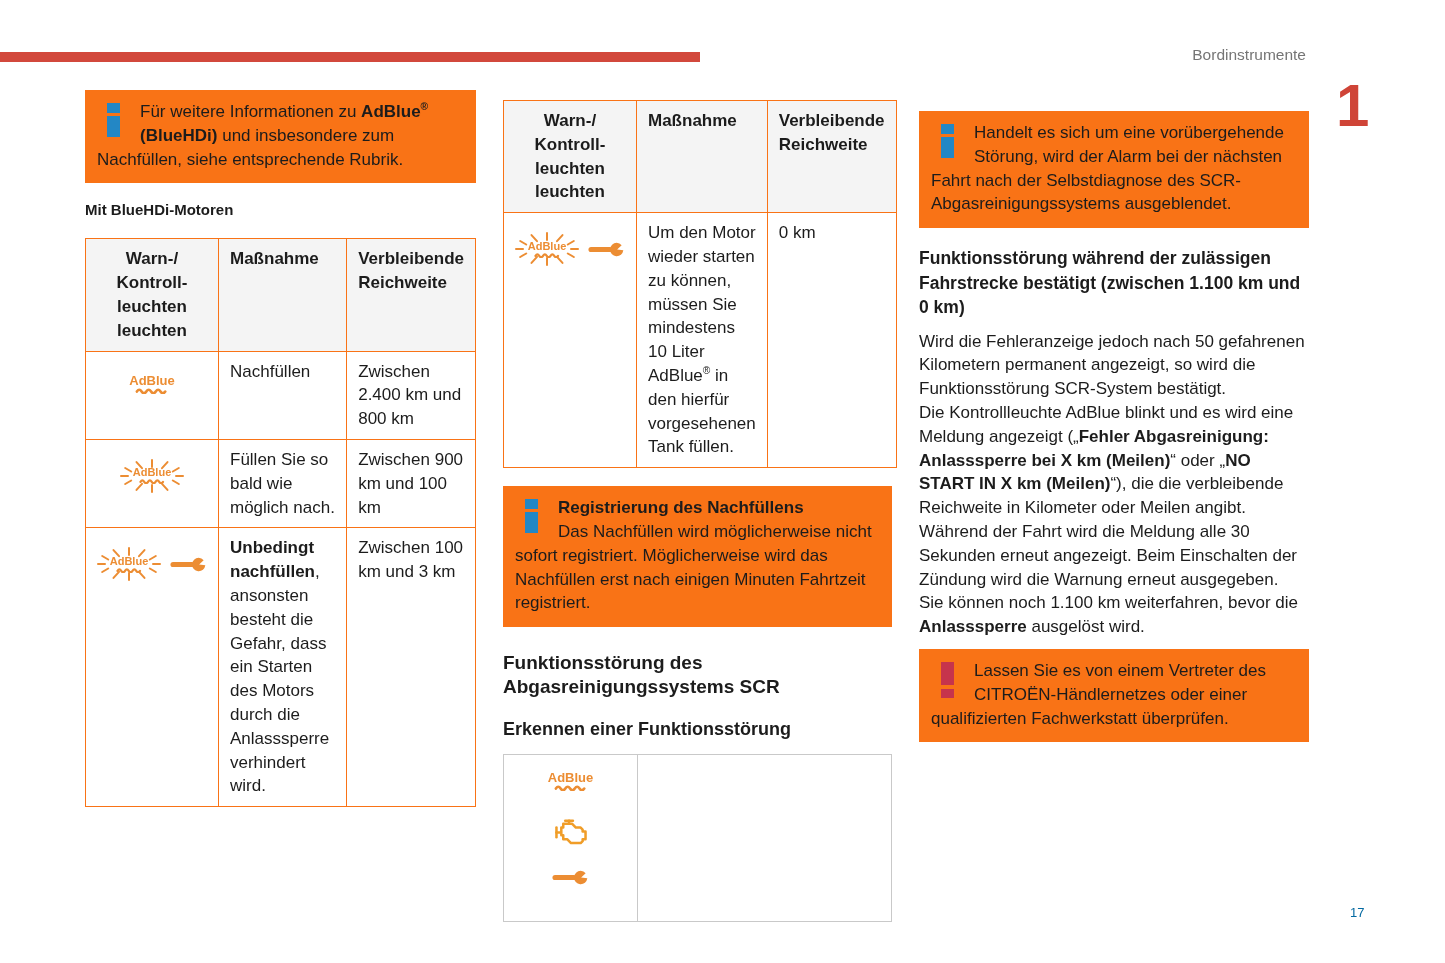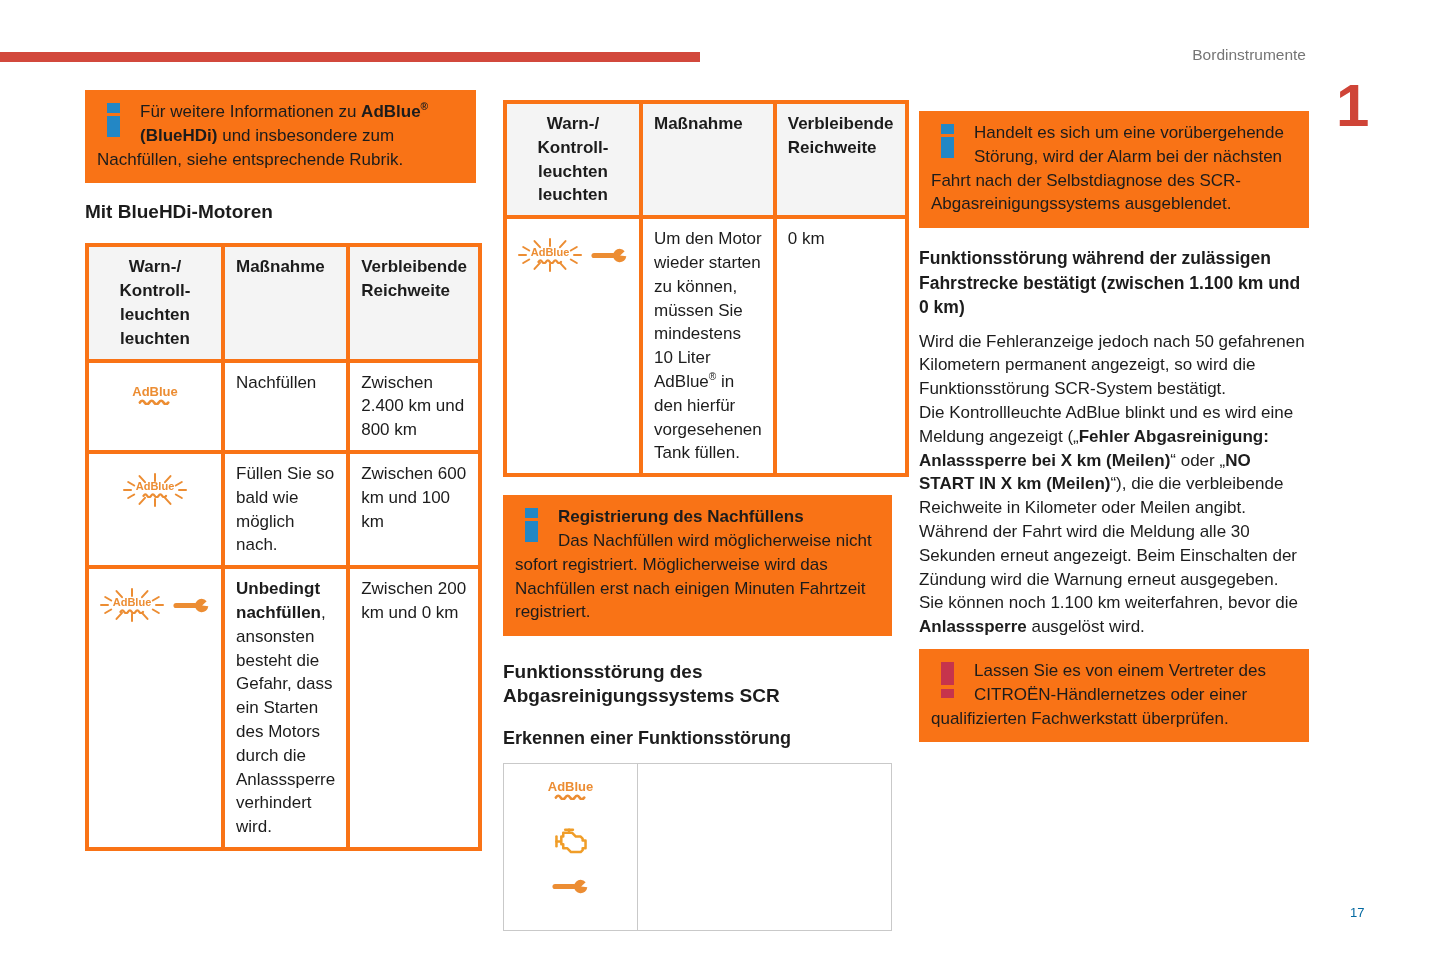--- a/index.html
+++ b/index.html
@@ -24,29 +24,29 @@
 
   
   .graybox{background:#f97316;padding:10px 14px 12px 12px;font-size:17px;line-height:1.4;}
   .float-ic{float:left;margin:3px 20px 5px 10px;}
   .icon-i .dot{width:13px;height:10px;background:#2387c5;margin-bottom:3px;}
   .icon-i .stem{width:13px;height:21px;background:#2387c5;}
   .icon-ex .stem{width:13px;height:23px;background:#c6344c;}
   .icon-ex .dot{width:13px;height:9px;background:#c6344c;margin-top:4px;}
 
   
-  h2{font-size:19px;margin:18px 0 0 0;}
+  h2{font-size:15px;margin:18px 0 0 0;}
   h1{font-size:19px;line-height:1.25;margin:24px 0 0 0;}
   h3{font-size:18px;margin:20px 0 0 0;}
   h4{font-size:17.5px;line-height:1.4;margin:18px 0 10px 0;}
 
   
   table{border-collapse:collapse;width:100%;font-size:17px;line-height:1.4;margin-top:20px;}
   #col2 table{margin-top:0;}
-  th,td{border:4px solid #f97316;padding:8px 11px;vertical-align:top;text-align:left;}
+  th,td{border:1px solid #f97316;padding:8px 11px;vertical-align:top;text-align:left;}
   th{background:#f4f4f4;font-weight:bold;white-space:pre-line;}
   th.c{text-align:center;}
   td.iconcell{text-align:center;padding-top:16px;}
   .iconrow{display:inline-flex;align-items:center;gap:9px;}
 
   
   .adblue{display:inline-flex;flex-direction:column;align-items:center;line-height:1;}
   .adblue-text{color:#ec8d33;font-weight:bold;font-size:13px;}
   .adblue-blink{position:relative;width:64px;height:40px;display:inline-flex;align-items:center;justify-content:center;vertical-align:middle;}
   .adblue-blink .adblue-text{font-size:11px;}
@@ -131,21 +131,21 @@
     </svg>
     <span class="adblue">
       <span class="adblue-text">AdBlue</span>
       <svg viewBox="0 0 36 7" width="27" height="6" aria-hidden="true">
         <path d="M2 4.6 Q4.5 0.9 7 4.6 T12 4.6 T17 4.6 T22 4.6 T27 4.6 T32 4.6" fill="none" stroke="#ec8d33" stroke-width="3" stroke-linecap="round"></path>
       </svg>
     </span>
   </span>
 </td>
         <td><span>Füllen Sie so bald wie möglich nach.</span></td>
-        <td>Zwischen 600 km und 100 km</td>
+        <td>Zwischen 900 km und 100 km</td>
       </tr>
       <tr>
         <td class="iconcell">
           <span class="iconrow">
   <span class="adblue-blink">
     <svg class="rays" viewBox="0 0 64 40" width="64" height="40" aria-hidden="true">
       <g stroke="#ec8d33" stroke-width="2" stroke-linecap="round">
         <line x1="56" y1="20" x2="63" y2="20"></line>
                     <line x1="52.8" y1="15.5" x2="58.8" y2="12"></line>
         <line x1="42" y1="12.2" x2="47.5" y2="6.1"></line>
@@ -170,21 +170,21 @@
 
   <svg viewBox="0 0 40 16" width="37" height="15" aria-hidden="true">
     <g fill="#ec8d33">
       <rect x="0.5" y="5.2" width="26" height="5.6" rx="2.8"></rect>
       <path d="M31 0.8 A7.2 7.2 0 1 0 38.2 8.9 L31.5 8 L36.4 3.4 A7.2 7.2 0 0 0 31 0.8 Z"></path>
     </g>
   </svg>
 </span>
         </td>
         <td><span class="b">Unbedingt nachfüllen</span><span>, ansonsten besteht die Gefahr, dass ein Starten des Motors durch die Anlasssperre verhindert wird.</span></td>
-        <td>Zwischen 200 km und 0 km</td>
+        <td>Zwischen 100 km und 3 km</td>
       </tr>
     </tbody>
   </table>
 </div>
 
 <div class="col" id="col2">
 
   <table>
     <colgroup>
         <col style="width:128px">

